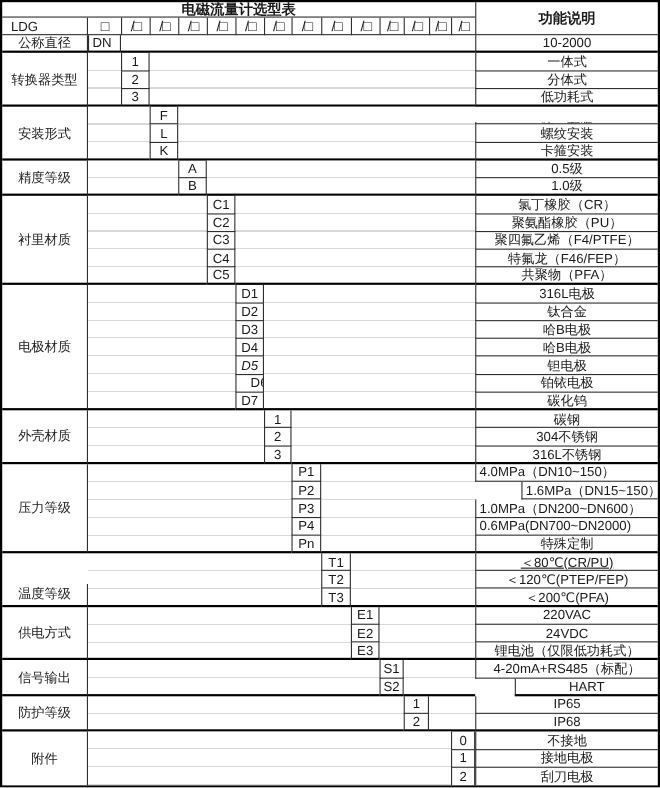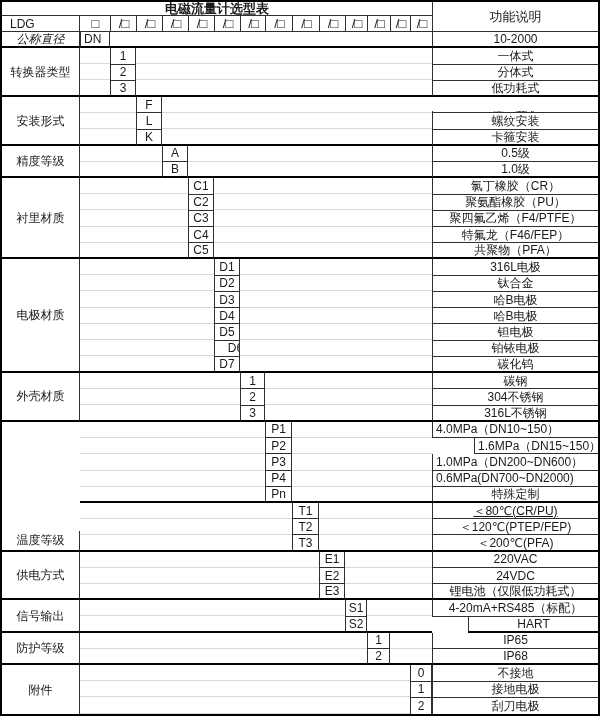--- a/index.html
+++ b/index.html
@@ -16,21 +16,21 @@
   .cell{
     box-sizing:border-box;
     display:flex;align-items:center;justify-content:center;
     font-size:12px;line-height:1;overflow:hidden;white-space:nowrap;
   }
   .bb{border-bottom:1px solid #2f2f2f;}
   .bbg{border-bottom:2px solid #000;}
   .br{border-right:1px solid #2f2f2f;}
   .bl{border-left:1px solid #2f2f2f;}
   .title{font-weight:bold;font-size:13px;}
-  .desc-header{font-weight:normal;font-size:13px;}
+  .desc-header{font-weight:bold;font-size:13px;}
   .ldg{justify-content:flex-start;padding-left:8px;}
   .left{justify-content:flex-start;padding-left:3px;}
   .boxcell{font-size:13px;letter-spacing:-1px;}
   .faint{
     background-image:repeating-linear-gradient(180deg,
       transparent 0,transparent 15.23px,#d9d9d9 15.23px,#d9d9d9 16.23px);
   }
 </style>
 </head>
 <body>
@@ -47,21 +47,21 @@
     <div class="cell boxcell bb bl" style="grid-area: 2 / 6 / 3 / 7;">/□</div>
     <div class="cell boxcell bb bl" style="grid-area: 2 / 7 / 3 / 8;">/□</div>
     <div class="cell boxcell bb bl" style="grid-area: 2 / 8 / 3 / 9;">/□</div>
     <div class="cell boxcell bb bl" style="grid-area: 2 / 9 / 3 / 10;">/□</div>
     <div class="cell boxcell bb bl" style="grid-area: 2 / 10 / 3 / 11;">/□</div>
     <div class="cell boxcell bb bl" style="grid-area: 2 / 11 / 3 / 12;">/□</div>
     <div class="cell boxcell bb bl" style="grid-area: 2 / 12 / 3 / 13;">/□</div>
     <div class="cell boxcell bb bl" style="grid-area: 2 / 13 / 3 / 14;">/□</div>
     <div class="cell boxcell bb bl" style="grid-area: 2 / 14 / 3 / 15;">/□</div>
     <div class="cell boxcell bb bl" style="grid-area: 2 / 15 / 3 / 16;">/□</div>
-    <div class="cell br bbg" style="grid-area: 3 / 1 / 4 / 2; font-style: italic;">公称直径</div>
+    <div class="cell br bbg" style="grid-area: 3 / 1 / 4 / 2;">公称直径</div>
     <div class="cell faint bbg" style="grid-area: 3 / 3 / 4 / 16;"></div>
     <div class="cell bl br bbg left" style="grid-area: 3 / 2 / 4 / 3;">DN</div>
     <div class="cell bl bbg" style="grid-area: 3 / 16 / 4 / 17;">10-2000</div>
     <div class="cell br bbg" style="grid-area: 4 / 1 / 7 / 2;">转换器类型</div>
     <div class="cell faint bbg" style="grid-area: 4 / 2 / 7 / 3;"></div>
     <div class="cell faint bbg" style="grid-area: 4 / 4 / 7 / 16;"></div>
     <div class="cell bl br bb" style="grid-area: 4 / 3 / 5 / 4;">1</div>
     <div class="cell bl bb" style="grid-area: 4 / 16 / 5 / 17;">一体式</div>
     <div class="cell bl br bb" style="grid-area: 5 / 3 / 6 / 4;">2</div>
     <div class="cell bl bb" style="grid-area: 5 / 16 / 6 / 17;">分体式</div>
@@ -100,35 +100,36 @@
     <div class="cell faint bbg" style="grid-area: 17 / 2 / 24 / 7;"></div>
     <div class="cell faint bbg" style="grid-area: 17 / 8 / 24 / 16;"></div>
     <div class="cell bl br bb" style="grid-area: 17 / 7 / 18 / 8;">D1</div>
     <div class="cell bl bb" style="grid-area: 17 / 16 / 18 / 17;">316L电极</div>
     <div class="cell bl br bb" style="grid-area: 18 / 7 / 19 / 8;">D2</div>
     <div class="cell bl bb" style="grid-area: 18 / 16 / 19 / 17;">钛合金</div>
     <div class="cell bl br bb" style="grid-area: 19 / 7 / 20 / 8;">D3</div>
     <div class="cell bl bb" style="grid-area: 19 / 16 / 20 / 17;">哈B电极</div>
     <div class="cell bl br bb" style="grid-area: 20 / 7 / 21 / 8;">D4</div>
     <div class="cell bl bb" style="grid-area: 20 / 16 / 21 / 17;">哈B电极</div>
-    <div class="cell bl br bb" style="grid-area: 21 / 7 / 22 / 8;">D5</div>
+    <div class="cell bl br bb" style="grid-area: 21 / 7 / 22 / 8; font-style: italic;">D5</div>
     <div class="cell bl bb" style="grid-area: 21 / 16 / 22 / 17;">钽电极</div>
     <div class="cell bl br bb" style="grid-area: 22 / 7 / 23 / 8; padding-left: 17px;">D6</div>
     <div class="cell bl bb" style="grid-area: 22 / 16 / 23 / 17;">铂铱电极</div>
     <div class="cell bl br bbg" style="grid-area: 23 / 7 / 24 / 8;">D7</div>
     <div class="cell bl bbg" style="grid-area: 23 / 16 / 24 / 17;">碳化钨</div>
     <div class="cell br bbg" style="grid-area: 24 / 1 / 27 / 2;">外壳材质</div>
     <div class="cell faint bbg" style="grid-area: 24 / 2 / 27 / 8;"></div>
     <div class="cell faint bbg" style="grid-area: 24 / 9 / 27 / 16;"></div>
     <div class="cell bl br bb" style="grid-area: 24 / 8 / 25 / 9;">1</div>
     <div class="cell bl bb" style="grid-area: 24 / 16 / 25 / 17;">碳钢</div>
     <div class="cell bl br bb" style="grid-area: 25 / 8 / 26 / 9;">2</div>
     <div class="cell bl bb" style="grid-area: 25 / 16 / 26 / 17;">304不锈钢</div>
     <div class="cell bl br bbg" style="grid-area: 26 / 8 / 27 / 9;">3</div>
     <div class="cell bl bbg" style="grid-area: 26 / 16 / 27 / 17;">316L不锈钢</div>
+    <div class="cell br bbg" style="grid-area: 27 / 1 / 32 / 2;">压力等级</div>
     <div class="cell faint bbg" style="grid-area: 27 / 2 / 32 / 9;"></div>
     <div class="cell faint bbg" style="grid-area: 27 / 10 / 32 / 16;"></div>
     <div class="cell bl br bb" style="grid-area: 27 / 9 / 28 / 10;">P1</div>
     <div class="cell bl bb left" style="grid-area: 27 / 16 / 28 / 17;">4.0MPa（DN10~150）</div>
     <div class="cell bl br bb" style="grid-area: 28 / 9 / 29 / 10;">P2</div>
     <div class="cell bl bb left" style="grid-area: 28 / 16 / 29 / 17; margin-left: 42px;">1.6MPa（DN15~150）</div>
     <div class="cell bl br bb" style="grid-area: 29 / 9 / 30 / 10;">P3</div>
     <div class="cell bl bb left" style="grid-area: 29 / 16 / 30 / 17;">1.0MPa（DN200~DN600）</div>
     <div class="cell bl br bb" style="grid-area: 30 / 9 / 31 / 10;">P4</div>
     <div class="cell bl bb left" style="grid-area: 30 / 16 / 31 / 17;">0.6MPa(DN700~DN2000)</div>

